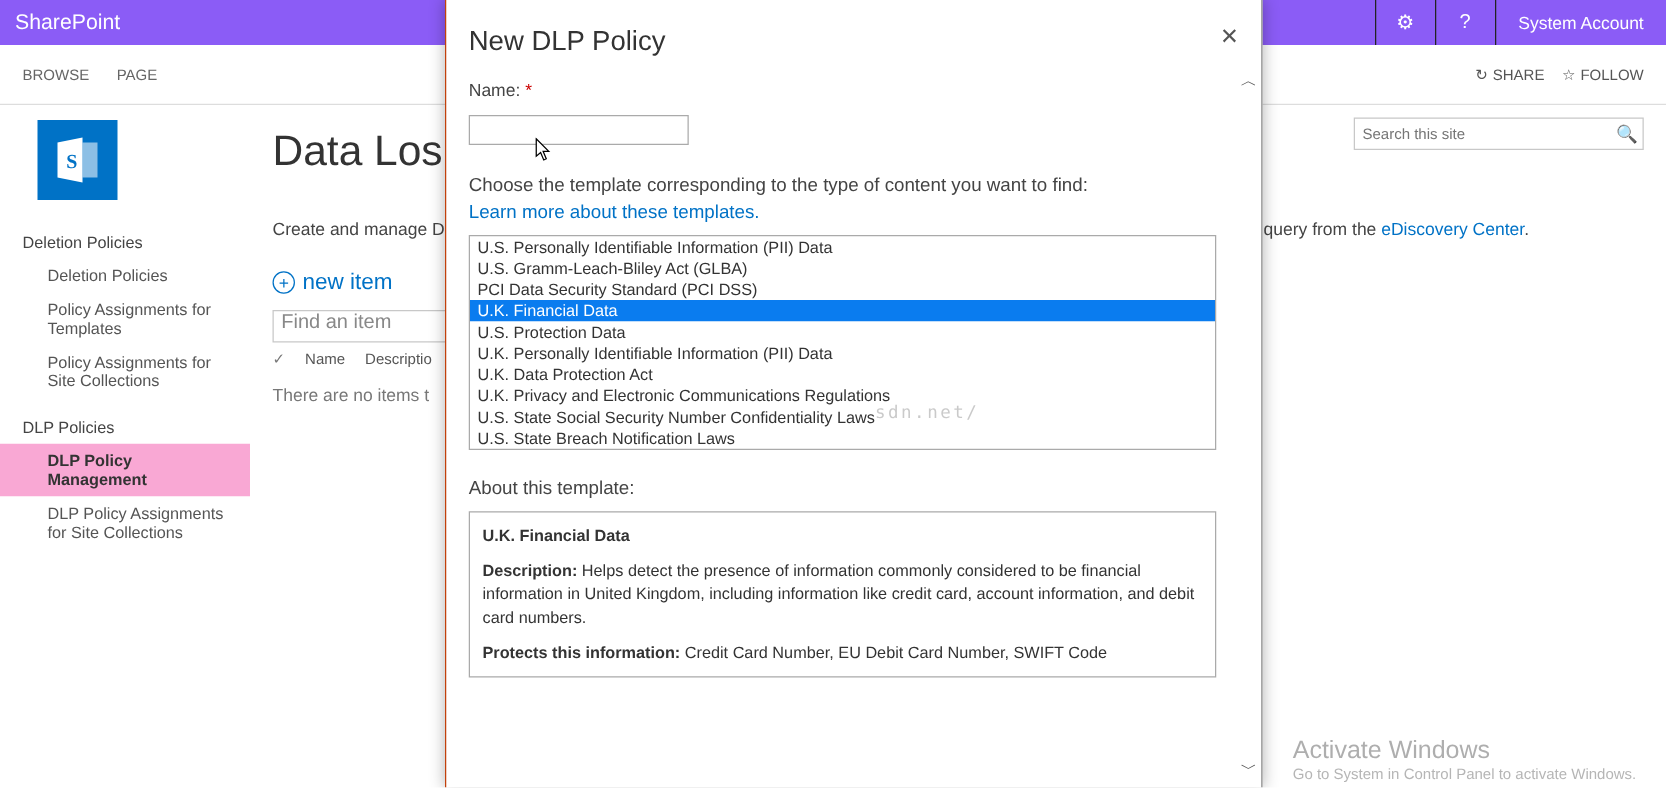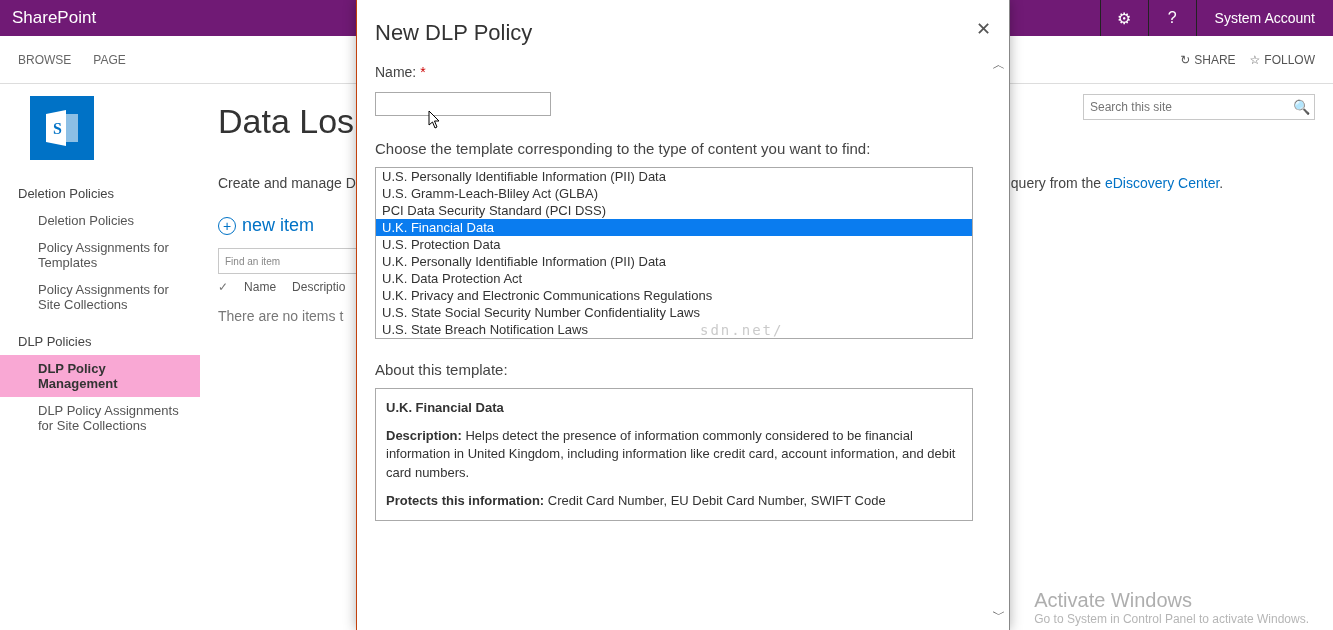--- a/index.html
+++ b/index.html
@@ -9,21 +9,21 @@
     font-size: 13px;
     background: #fff;
     overflow: hidden;
     width: 1333px;
     height: 630px;
     position: relative;
   }
   
   .topbar {
     height: 36px;
-    background: #701a75;
+    background: #8b5cf6;
     color: #fff;
     display: flex;
     align-items: stretch;
     justify-content: space-between;
   }
   .topbar-left {
     display: flex;
     align-items: center;
     padding-left: 12px;
     font-size: 17px;
@@ -152,24 +152,23 @@
     justify-content: center;
     font-size: 14px;
     line-height: 1;
   }
   .find-box {
     margin-top: 12px;
     border: 1px solid #c8c8c8;
     width: 180px;
     height: 26px;
     padding: 0 6px;
-    font-size: 10px;
+    font-size: 16px;
     color: #888;
     display: flex;
-    align-items: center;
   }
   .list-head {
     margin-top: 6px;
     display: flex;
     gap: 16px;
     color: #555;
     font-size: 12px;
     align-items: center;
   }
   .list-head .check { font-size: 12px; color: #777; }
@@ -427,20 +426,21 @@
       <span>✕</span>
     </div>
     <div class="scroll-arrow up">︿</div>
 
     <div class="field-label">
       <span>Name:</span> <span class="req">*</span>
     </div>
     <input class="name-input" type="text" style="">
 
     <div class="choose-text">Choose the template corresponding to the type of content you want to find:</div>
+    <a href="#" class="learn-link">Learn more about these templates.</a>
 
     <div class="template-list" id="template-list">
         <div class="opt">U.S. Personally Identifiable Information (PII) Data</div>
         <div class="opt">U.S. Gramm-Leach-Bliley Act (GLBA)</div>
         <div class="opt">PCI Data Security Standard (PCI DSS)</div>
         <div class="opt selected">U.K. Financial Data</div>
         <div class="opt">U.S. Protection Data</div>
         <div class="opt">U.K. Personally Identifiable Information (PII) Data</div>
         <div class="opt">U.K. Data Protection Act</div>
         <div class="opt">U.K. Privacy and Electronic Communications Regulations</div>

